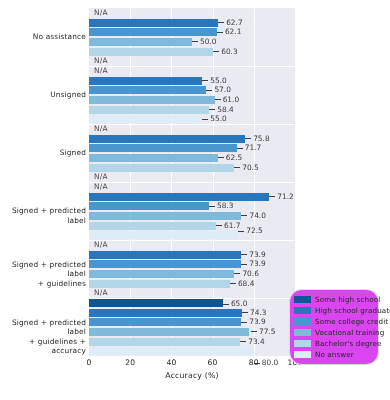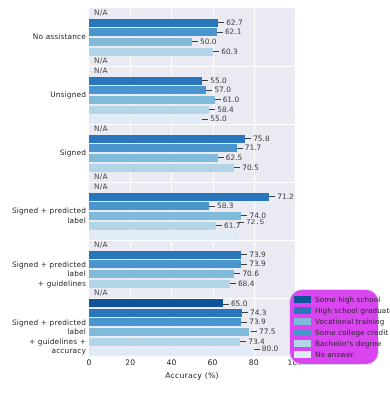--- a/index.html
+++ b/index.html
@@ -144,21 +144,21 @@
       <div class="vlabel" style="top: 211.833px; left: 241.44px;">
         <span class="vtick" style="width: 6px;"></span>
         <span class="vtxt">74.0</span>
       </div>
       <div style="position: absolute; left: 89px; top: 221.5px; width: 127.102px; height: 8px; background: rgb(179, 213, 232);"></div>
       <div class="vlabel" style="top: 221.5px; left: 216.102px;">
         <span class="vtick" style="width: 6px;"></span>
         <span class="vtxt">61.7</span>
       </div>
       <div style="position: absolute; left: 89px; top: 231.167px; width: 149.35px; height: 8px; background: rgb(223, 236, 247);"></div>
-      <div class="vlabel" style="top: 218px; left: 238.35px; font-family: Liberation Mono, monospace;">
+      <div class="vlabel" style="top: 227px; left: 238.35px;">
         <span class="vtick" style="width: 6px;"></span>
         <span class="vtxt">72.5</span>
       </div>
       <div class="na" style="top: 240.833px; left: 94px; position: absolute;">N/A</div>
       <div style="position: absolute; left: 89px; top: 250.5px; width: 152.234px; height: 8px; background: rgb(42, 118, 189);"></div>
       <div class="vlabel" style="top: 250.5px; left: 241.234px;">
         <span class="vtick" style="width: 6px;"></span>
         <span class="vtxt">73.9</span>
       </div>
       <div style="position: absolute; left: 89px; top: 260.167px; width: 152.234px; height: 8px; background: rgb(74, 149, 205);"></div>
@@ -196,21 +196,21 @@
       <div class="vlabel" style="top: 327.833px; left: 251px;">
         <span class="vtick" style="width: 6px;"></span>
         <span class="vtxt">77.5</span>
       </div>
       <div style="position: absolute; left: 89px; top: 337.5px; width: 151.204px; height: 8px; background: rgb(179, 213, 232);"></div>
       <div class="vlabel" style="top: 337.5px; left: 240.204px;">
         <span class="vtick" style="width: 6px;"></span>
         <span class="vtxt">73.4</span>
       </div>
       <div style="position: absolute; left: 89px; top: 347.167px; width: 164.8px; height: 8px; background: rgb(223, 236, 247);"></div>
-      <div class="vlabel" style="top: 345px; left: 253.8px;">
+      <div class="vlabel" style="top: 359px; left: 253.8px;">
         <span class="vtick" style="width: 6px;"></span>
         <span class="vtxt">80.0</span>
       </div>
       <div class="ycat" style="top: 32.25px; width: 86px; left: 0px; right: auto;">No assistance</div>
       <div class="ycat" style="top: 90.25px; width: 86px; left: 0px; right: auto;">Unsigned</div>
       <div class="ycat" style="top: 148.25px; width: 86px; left: 0px; right: auto;">Signed</div>
       <div class="ycat" style="top: 206.25px; width: 86px; left: 0px; right: auto;">Signed + predicted label</div>
       <div class="ycat" style="top: 259.5px; width: 86px; left: 0px; right: auto;">Signed + predicted label
 + guidelines</div>
       <div class="ycat" style="top: 317.5px; width: 86px; left: 0px; right: auto;">Signed + predicted label
@@ -228,28 +228,28 @@
   <div id="legend">
       <div class="lgrow">
         <span class="lgsw" style="background: rgb(15, 84, 153);"></span>
         <span class="lgtx">Some high school</span>
       </div>
       <div class="lgrow">
         <span class="lgsw" style="background: rgb(42, 118, 189);"></span>
         <span class="lgtx">High school graduate</span>
       </div>
       <div class="lgrow">
+        <span class="lgsw" style="background: rgb(74, 149, 205);"></span>
+        <span class="lgtx">Some college credit</span>
+      </div>
+      <div class="lgrow">
         <span class="lgsw" style="background: rgb(127, 186, 218);"></span>
         <span class="lgtx">Vocational training</span>
       </div>
       <div class="lgrow">
-        <span class="lgsw" style="background: rgb(74, 149, 205);"></span>
-        <span class="lgtx">Some college credit</span>
-      </div>
-      <div class="lgrow">
         <span class="lgsw" style="background: rgb(179, 213, 232);"></span>
         <span class="lgtx">Bachelor's degree</span>
       </div>
       <div class="lgrow">
         <span class="lgsw" style="background: rgb(223, 236, 247);"></span>
         <span class="lgtx">No answer</span>
       </div>
     </div>
 
 </div>

